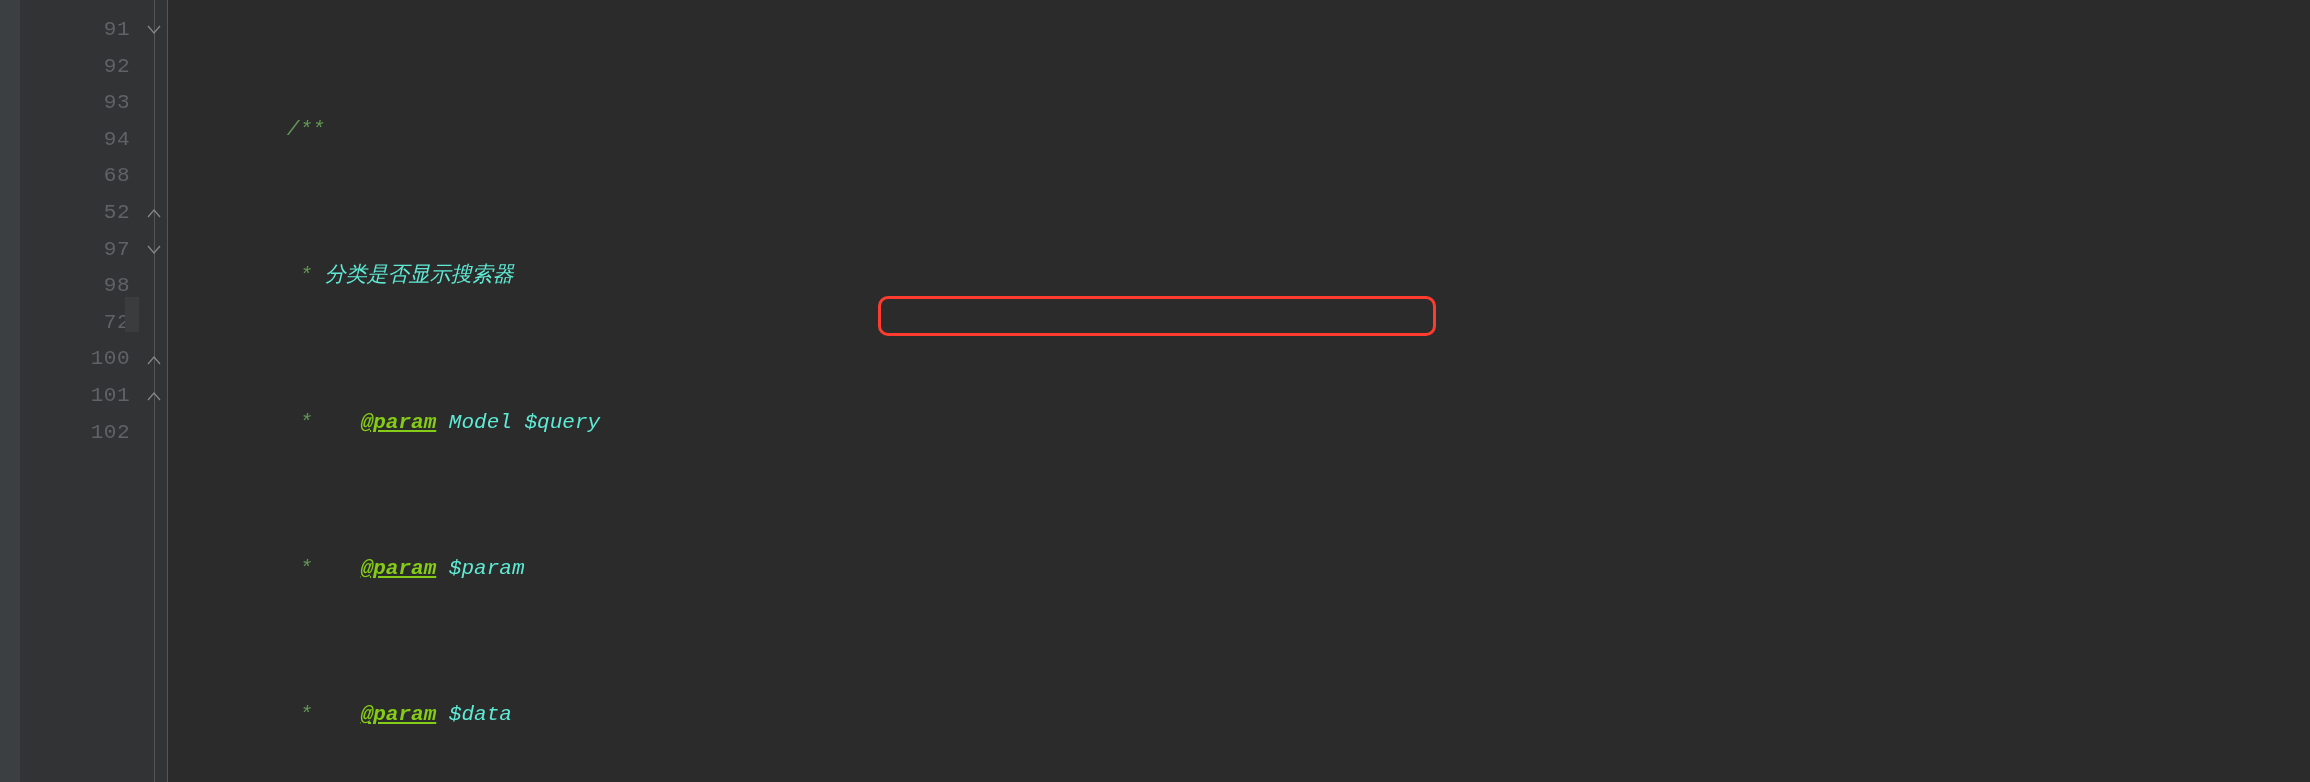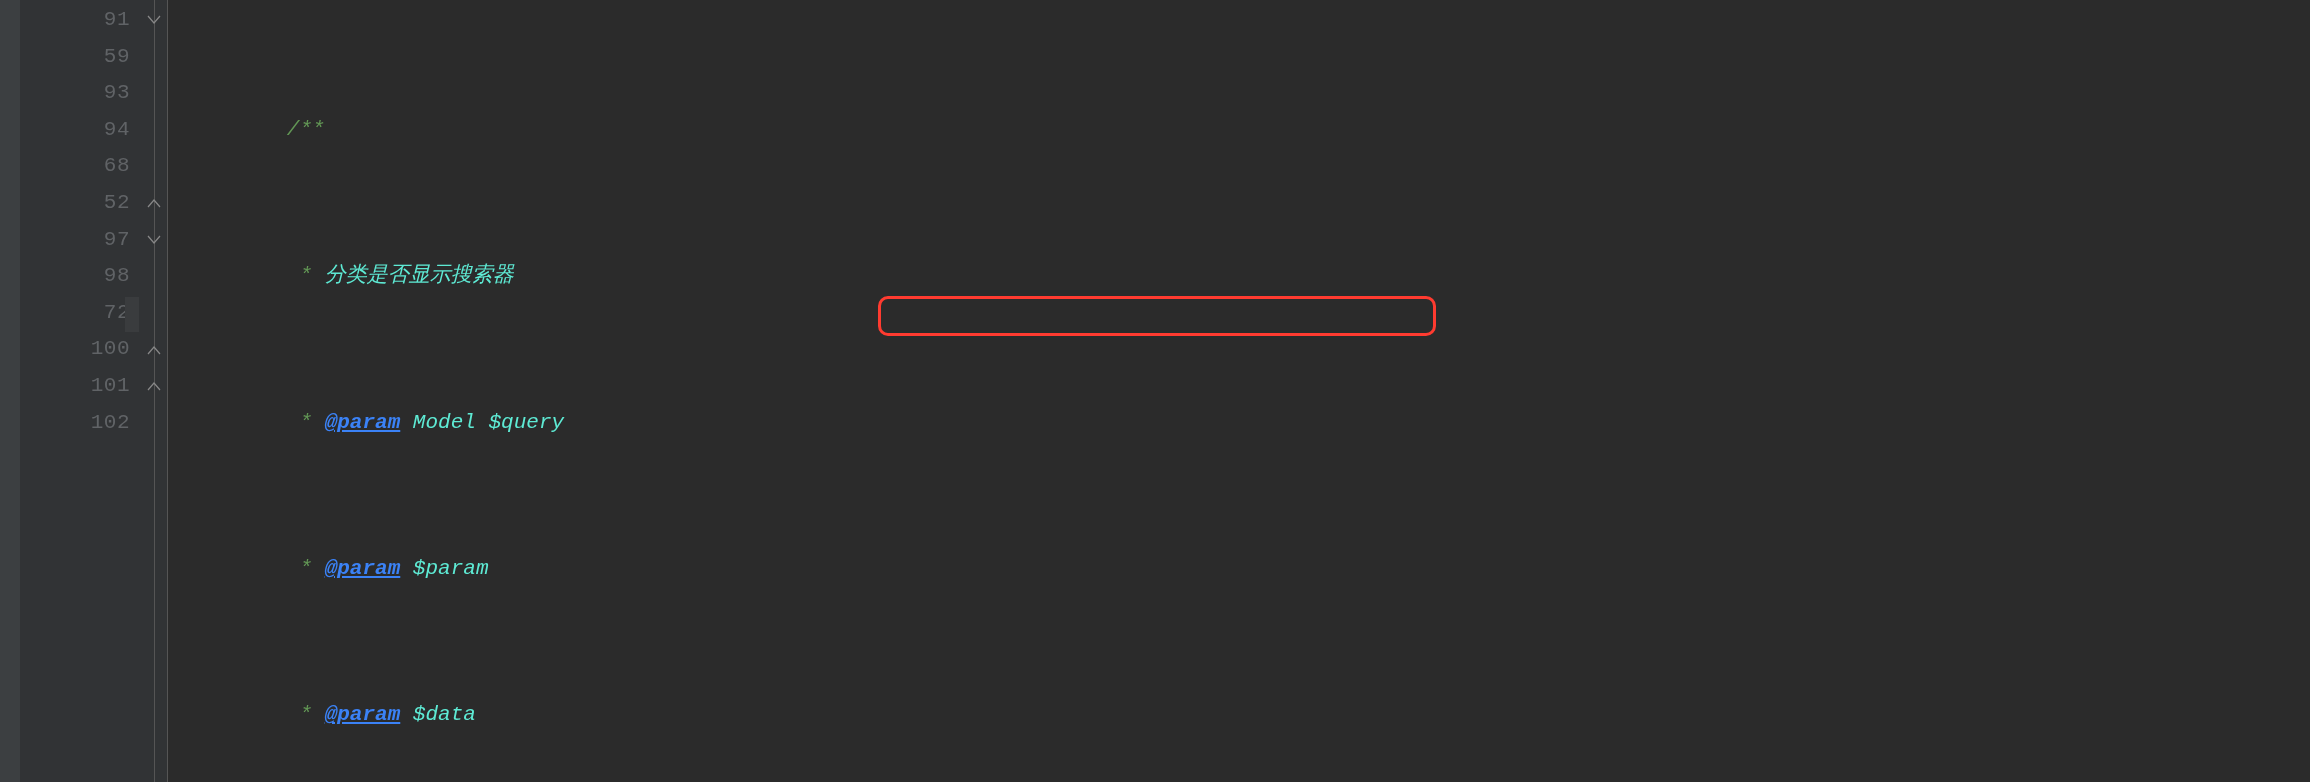--- a/index.html
+++ b/index.html
@@ -21,21 +21,21 @@
   .left-strip {
     width: 20px;
     background: #3c3f41;
     flex-shrink: 0;
   }
   .gutter {
     background: #313335;
     width: 148px;
     flex-shrink: 0;
     position: relative;
-    padding-top: 2px;
+    padding-top: 12px;
   }
   .gutter-row {
     height: 36.6px;
     display: flex;
     align-items: center;
     justify-content: flex-end;
     padding-right: 38px;
     position: relative;
   }
   .line-number {
@@ -79,21 +79,21 @@
     white-space: pre;
   }
   .code-row {
     height: 36.6px;
     padding-left: 18px;
     display: flex;
     align-items: center;
   }
   .tok-docstar   { color: #629755; font-style: italic;}
   .tok-doccomment{ color: #5eead4; font-style: italic;}
-  .tok-doctag    { color: #3b82f6; font-style: italic; text-decoration: underline; font-weight: bold;}
+  .tok-doctag    { color: #84cc16; font-style: italic; text-decoration: underline; font-weight: bold; margin-left: 36px;}
   .tok-plain     { color: #a9b7c6; }
 
   .highlight-box {
     position: absolute;
     border: 3px solid #ff3b30;
     border-radius: 10px;
     pointer-events: none;
   }
   .caret-strip {
     position: absolute;
@@ -112,21 +112,21 @@
 
     <div class="gutter-row">
       <span class="line-number">91</span>
       <span class="fold-marker">
         <svg width="14" height="14" viewBox="0 0 14 14">
             <path d="M1 3 L7 10 L13 3" fill="none" stroke="#888" stroke-width="1.2"></path>
           </svg>
       </span>
     </div>
     <div class="gutter-row">
-      <span class="line-number">59</span>
+      <span class="line-number">92</span>
     </div>
     <div class="gutter-row">
       <span class="line-number">93</span>
     </div>
     <div class="gutter-row">
       <span class="line-number">94</span>
     </div>
     <div class="gutter-row">
       <span class="line-number">68</span>
     </div>

